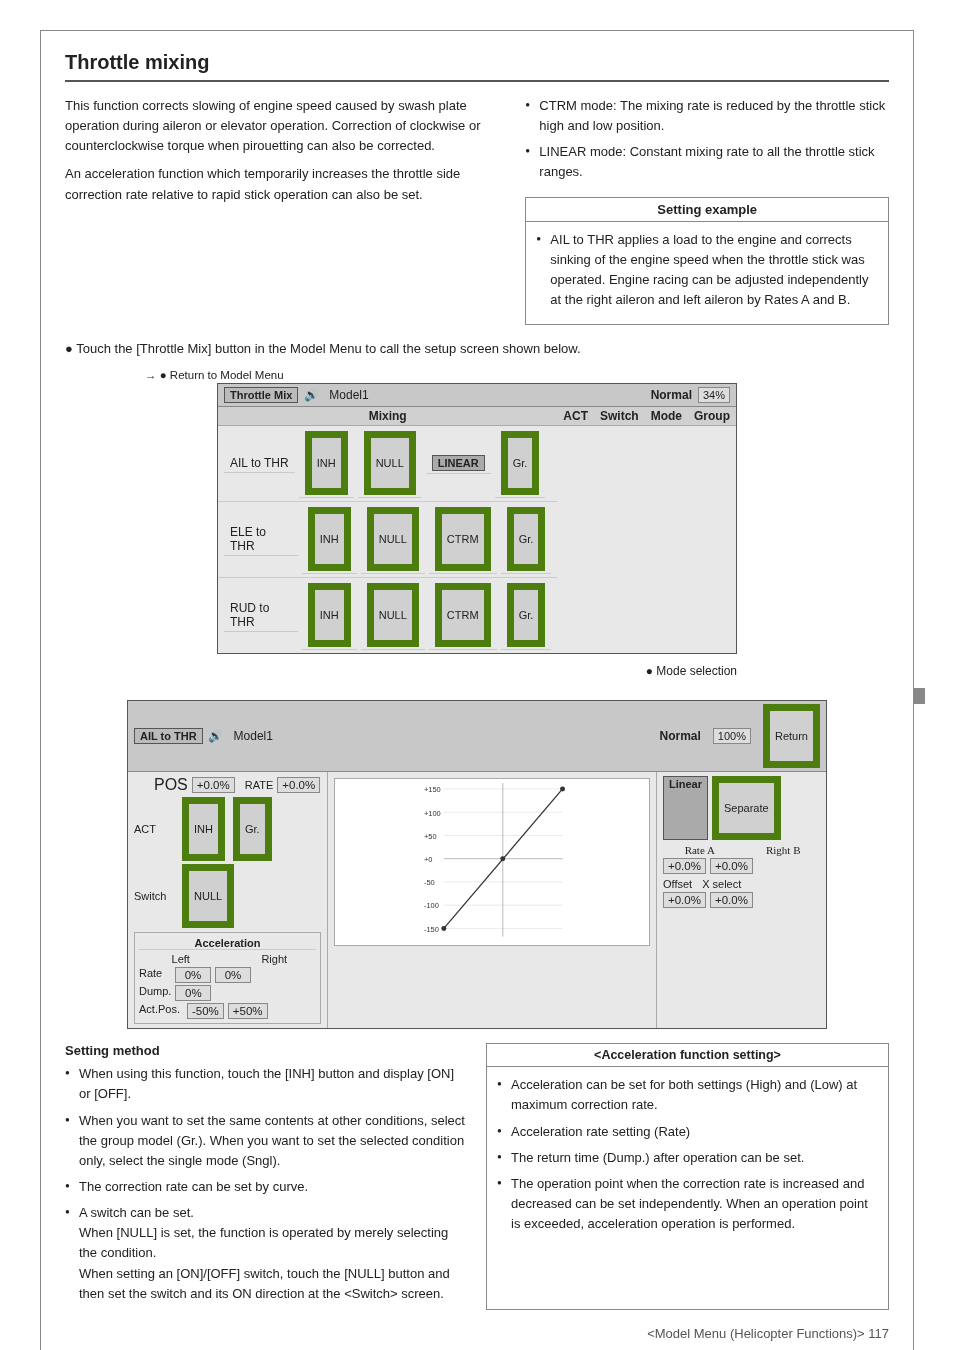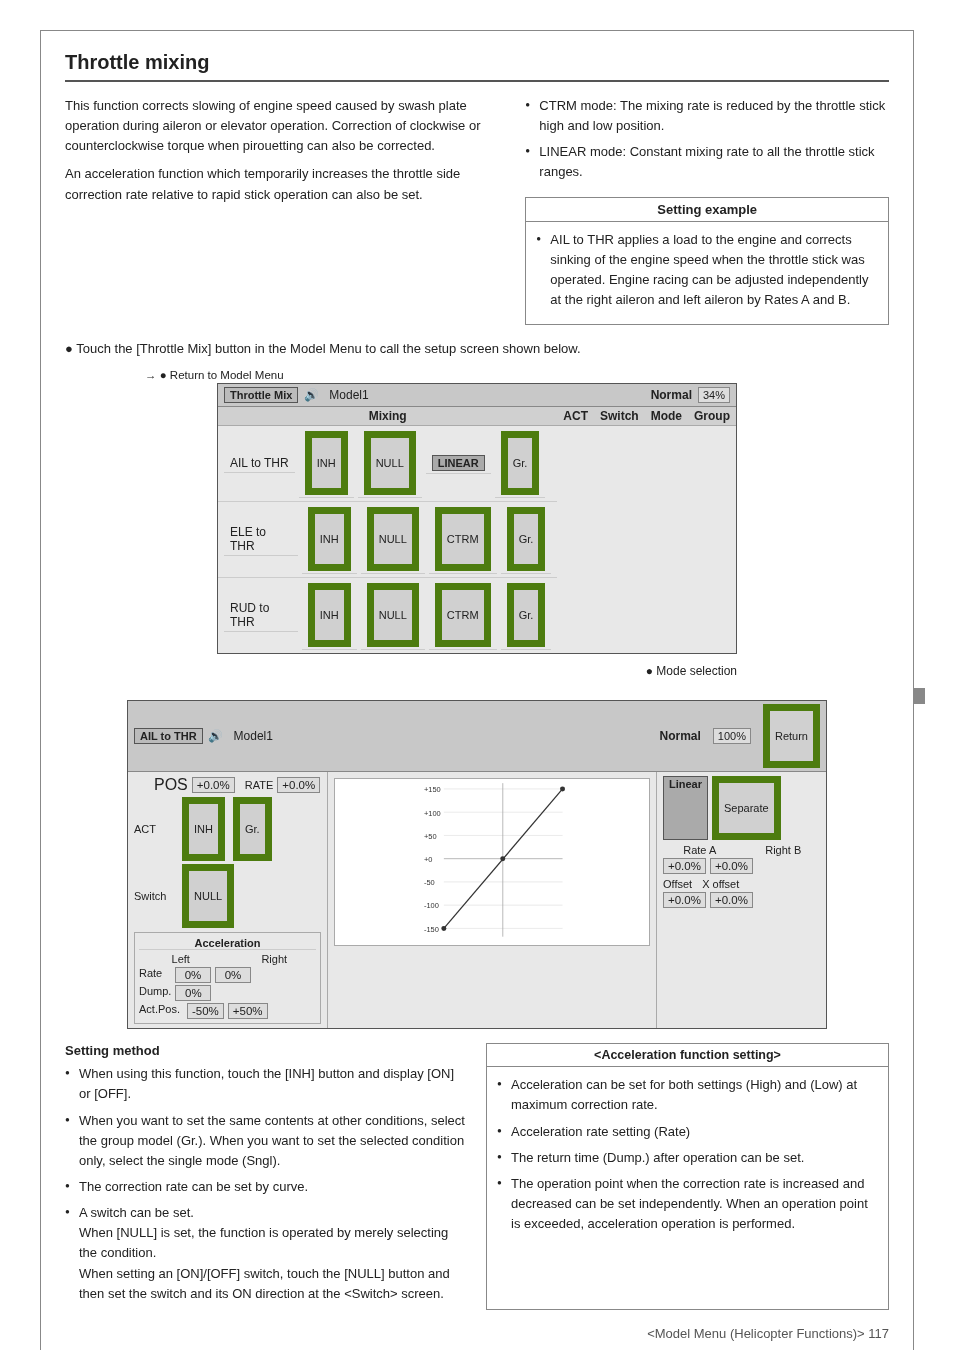--- a/index.html
+++ b/index.html
@@ -467,31 +467,31 @@
             <circle cx="175" cy="12" r="3" fill="#333"></circle>
           </svg>
         </div>
       </div>
 
       <div class="detail-right">
         <div style="display:flex;gap:4px;margin-bottom:4px;">
           <span class="btn-sm-active">Linear</span>
           <span class="btn-sm">Separate</span>
         </div>
-        <div style="display:flex;gap:10px;font-size:11px;margin-bottom:2px;">
+        <div style="display:flex;gap:10px;font-size:11px;margin-bottom:2px;font-family:Liberation Serif, serif;">
           <span style="flex:1;text-align:center;">Rate A</span>
           <span style="flex:1;text-align:center;">Right B</span>
         </div>
         <div style="display:flex;gap:4px;margin-bottom:4px;">
           <span class="detail-val">+0.0%</span>
           <span class="detail-val">+0.0%</span>
         </div>
         <div style="display:flex;gap:10px;font-size:11px;margin-bottom:2px;">
           <span>Offset</span>
-          <span>X offset</span>
+          <span>X select</span>
         </div>
         <div style="display:flex;gap:4px;">
           <span class="detail-val">+0.0%</span>
           <span class="detail-val">+0.0%</span>
         </div>
       </div>
     </div>
   </div>
 
   <div class="bottom-section">

